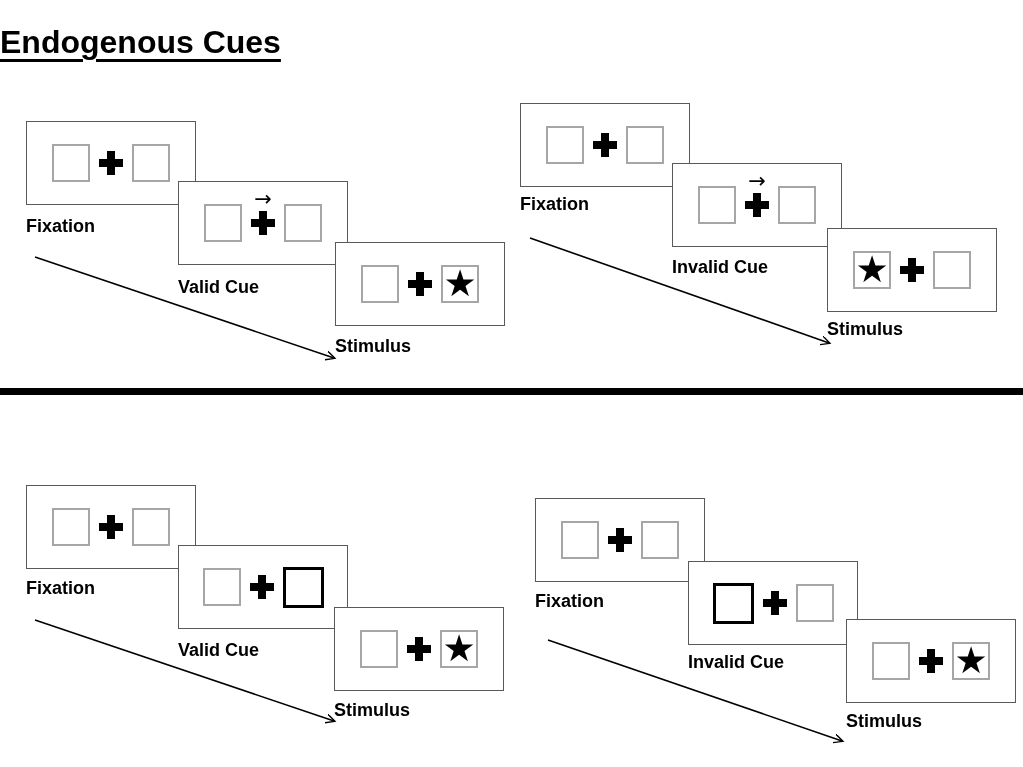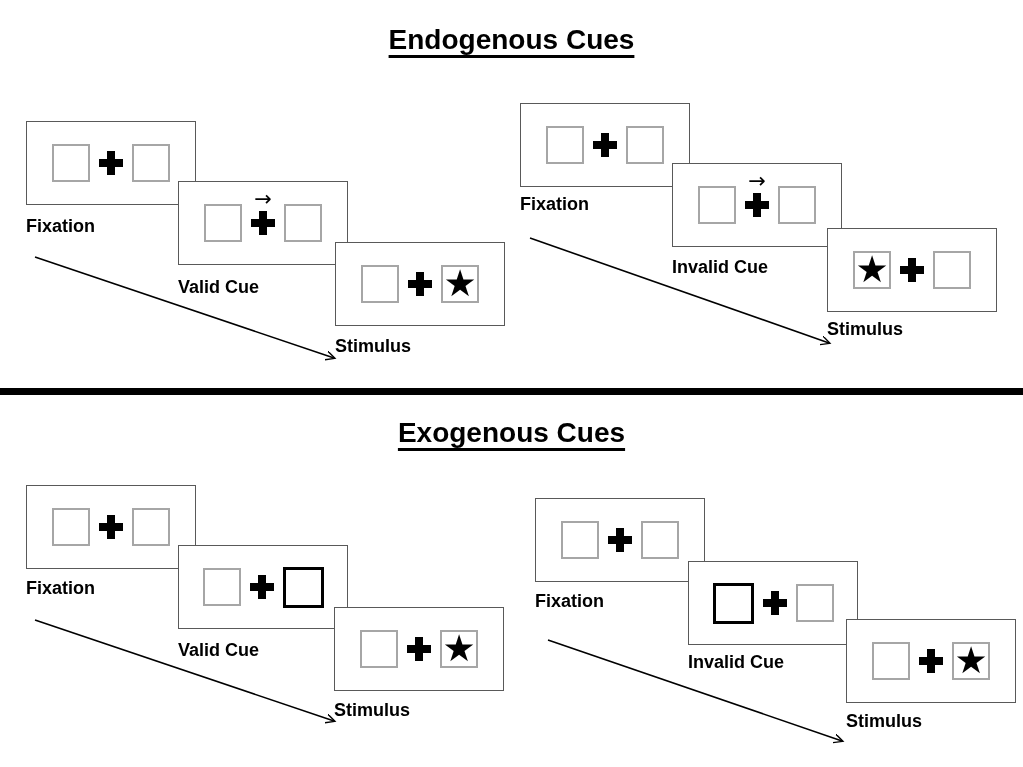--- a/index.html
+++ b/index.html
@@ -1,22 +1,22 @@
 <!DOCTYPE html>
 <html><head>
 <meta charset="utf-8">
 <style>
   html,body{margin:0;padding:0;background:#fff;}
   #canvas{
     position:relative;width:1023px;height:767px;background:#ffffff;overflow:hidden;
     font-family:"Liberation Sans",sans-serif;color:#000;
   }
   .section-title{
-    position:absolute;left:0;width:100%;text-align:center;
-    font-size:28px;font-weight:bold;
+    position:absolute;left:0;width:100%;
+    font-size:32px;font-weight:bold;
   }
   .section-title span{
     text-decoration:underline;
     text-decoration-thickness:3px;
     text-underline-offset:6px;
   }
   .divider{
     position:absolute;left:0;top:388px;width:1023px;height:7px;background:#000;
   }
   .panel{
@@ -132,23 +132,20 @@
     </div>
     <div class="cross-wrap">
         <div class="cross"></div>
       </div>
     <div class="box"></div>
   </div>
   <div class="panel-label" style="left:827px;top:319px;">Stimulus</div>
 
   <div class="divider"></div>
 
-  <div class="section-title" style="top:417px;">
-    <span>Exogenous Cues</span>
-  </div>
 
   <div class="panel" style="left:26px;top:485px;z-index:1;">
     <div class="box"></div>
     <div class="cross-wrap">
         <div class="cross"></div>
       </div>
     <div class="box"></div>
   </div>
   <div class="panel-label" style="left:26px;top:578px;">Fixation</div>
 

